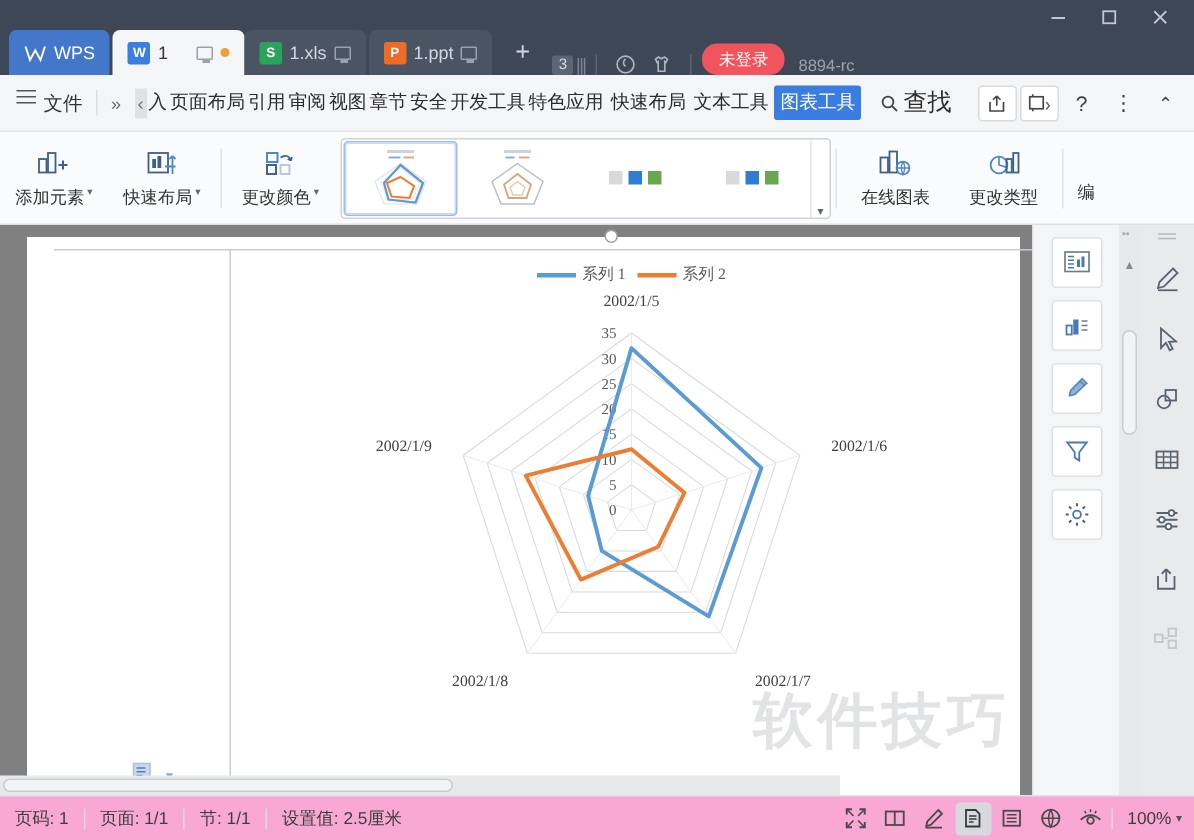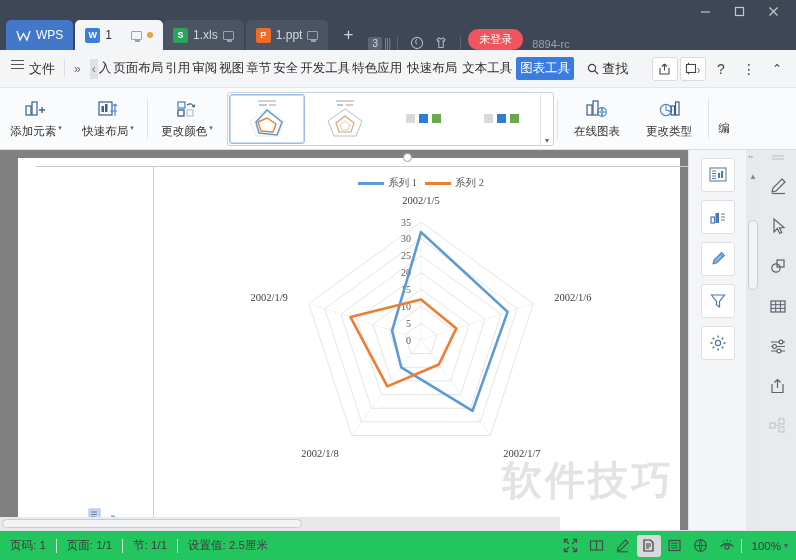--- a/index.html
+++ b/index.html
@@ -56,21 +56,21 @@
   }
   .ham { display:flex; align-items:flex-start; gap:5px; padding:0 9px 0 11px; font-size:13px; color:#333; }
   .ham-lines { display:inline-flex; flex-direction:column; gap:2.5px; }
   .ham-lines i { display:block; width:13px; height:1.6px; background:#555; }
   .vsep { width:1px; height:17px; background:#dcdee2; }
   .chev { padding:0 9px; color:#666; font-size:12px; }
   .menu-items { display:flex; align-items:center; font-size:12.5px; color:#2b2b2b; }
   .mi { padding:3px 1px; white-space:nowrap; }
   .mi.scroll-l { background:#dfe1e5; color:#777; padding:3px 2px; }
   .mi.sel { background:#3a7ce0; color:#fff; padding:3px 4px; border-radius:2px; }
-  .find { display:flex; align-items:center; gap:3px; font-size:13px; color:#2b2b2b; margin-left:13px;}
+  .find { display:flex; align-items:center; gap:3px; font-size:16px; color:#2b2b2b; margin-left:13px;}
   .menu-right { margin-left:auto; display:flex; align-items:center; gap:2px; padding-right:6px; }
   .mbtn { width:26px; height:24px; display:flex; align-items:center; justify-content:center;
     border:1px solid #d8dade; border-radius:3px; background:#fff; }
   .mbtn.plain { border:none; background:transparent; }
 
   
   .ribbon {
     position:absolute; left:0; top:88px; width:796px; height:62px;
     background:#fafbfc; border-bottom:1px solid #dcdee1; display:flex; align-items:center;
   }
@@ -129,21 +129,21 @@
   .sc-thumb { position:absolute; left:2px; top:70px; width:10px; height:70px; background:#f2f3f5;
     border:1px solid #c9ccd1; border-radius:5px; }
   .sc-up { position:absolute; left:3px; top:22px; color:#888; font-size:8px; }
   .sc-top { position:absolute; left:2px; top:3px; color:#a7abb1; font-size:7px; }
 
   .rightbar { position:absolute; right:0; top:150px; width:36px; height:380px; background:#e9eaec; }
   .rb-btn { width:36px; height:40px; display:flex; align-items:center; justify-content:center; }
   .rb-top { width:36px; height:16px; display:flex; align-items:center; justify-content:center; }
 
   
-  .statusbar { position:absolute; left:0; bottom:0; width:796px; height:30px; background:#22c55e;
+  .statusbar { position:absolute; left:0; bottom:0; width:796px; height:30px; background:#f9a8d4;
     border-top:1px solid #e0e2e5; display:flex; align-items:center; font-size:11.5px; color:#3c3c3c; }
   .sb-item { padding:0 10px; white-space:nowrap; }
   .sb-sep { width:1px; height:14px; background:#d9dbdf; }
   .sb-icons { display:flex; align-items:center; gap:2px; margin-left:auto; }
   .sb-ico { width:24px; height:22px; display:flex; align-items:center; justify-content:center; }
   .sb-ico.sel { background:#d7d9dd; border-radius:3px; }
   .sb-zoom { padding:0 8px; display:flex; align-items:center; gap:3px; }
 
   .hscroll { position:absolute; left:0; bottom:30px; width:560px; height:13px; background:#e8e9eb; }
   .hs-thumb { position:absolute; left:2px; top:2px; width:300px; height:9px; background:#f2f3f5;

